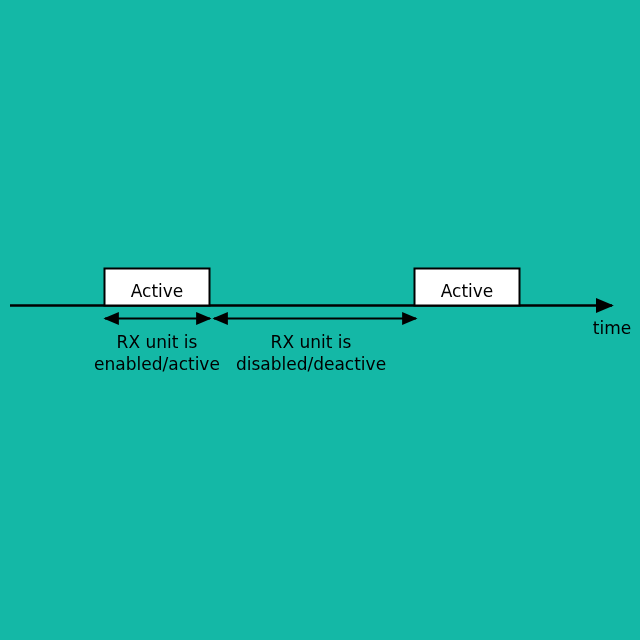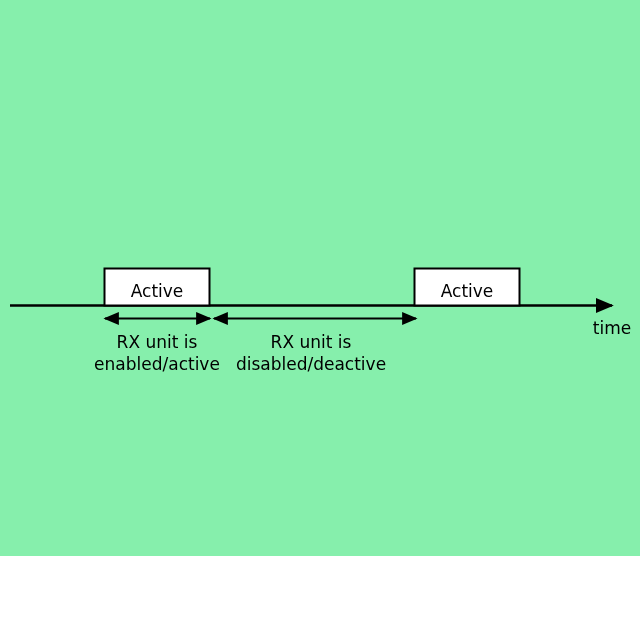--- a/index.html
+++ b/index.html
@@ -10,22 +10,22 @@
   body {
     width: 640px;
     height: 640px;
     overflow: hidden;
     font-family: "DejaVu Sans", "Liberation Sans", sans-serif;
     -webkit-font-smoothing: antialiased;
   }
   #diagram-root {
     position: relative;
     width: 640px;
-    height: 556px;
-    background: #86efac;
+    height: 640px;
+    background: #14b8a6;
   }
   #timing-svg {
     position: absolute;
     left: 0;
     top: 0;
     width: 640px;
     height: 640px;
     display: block;
   }
   .dgm-text {

